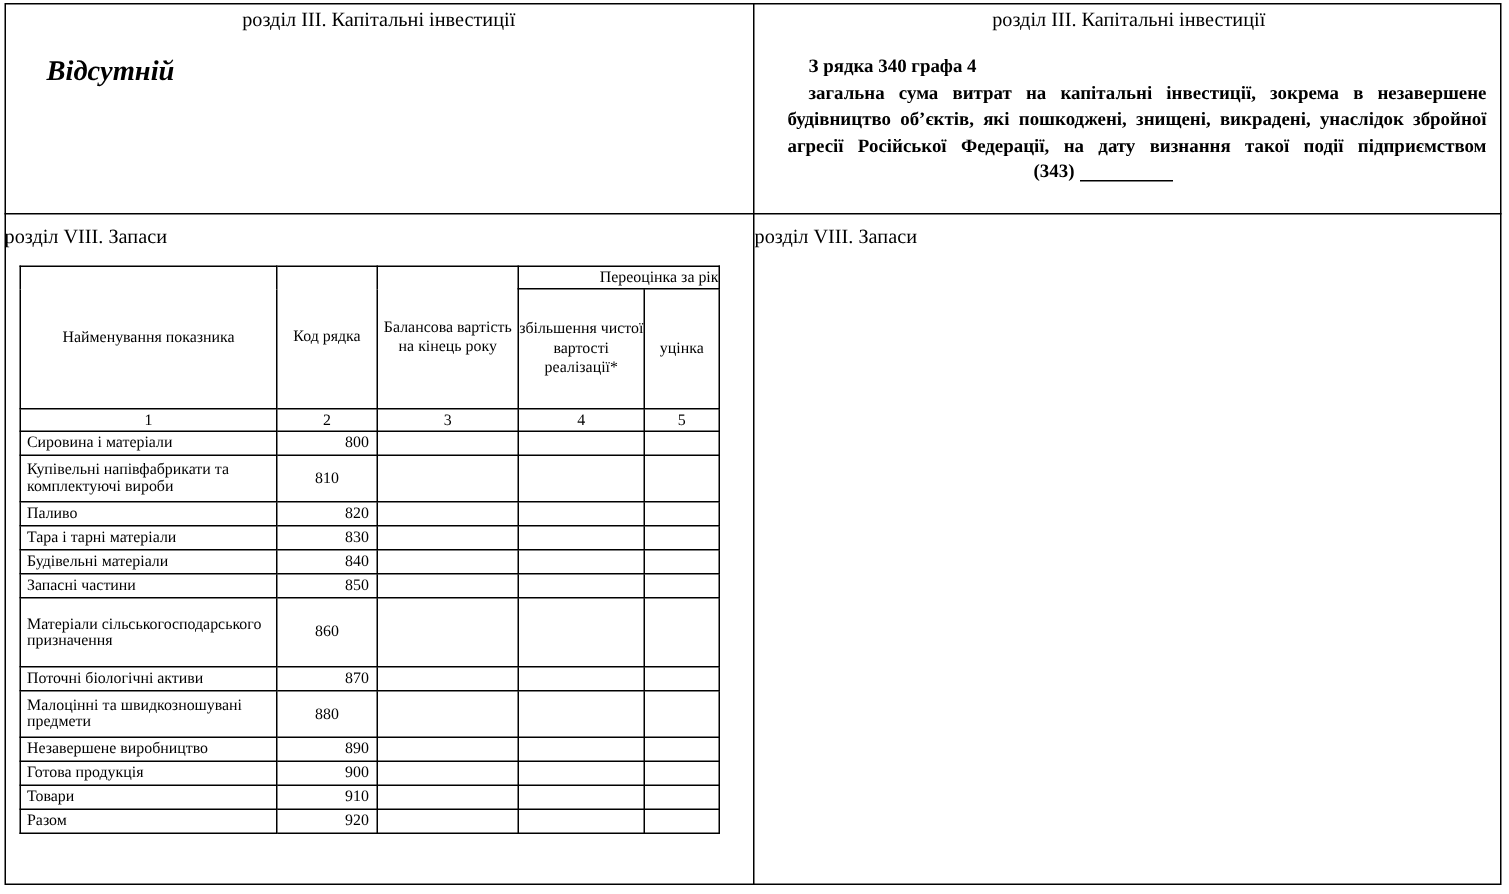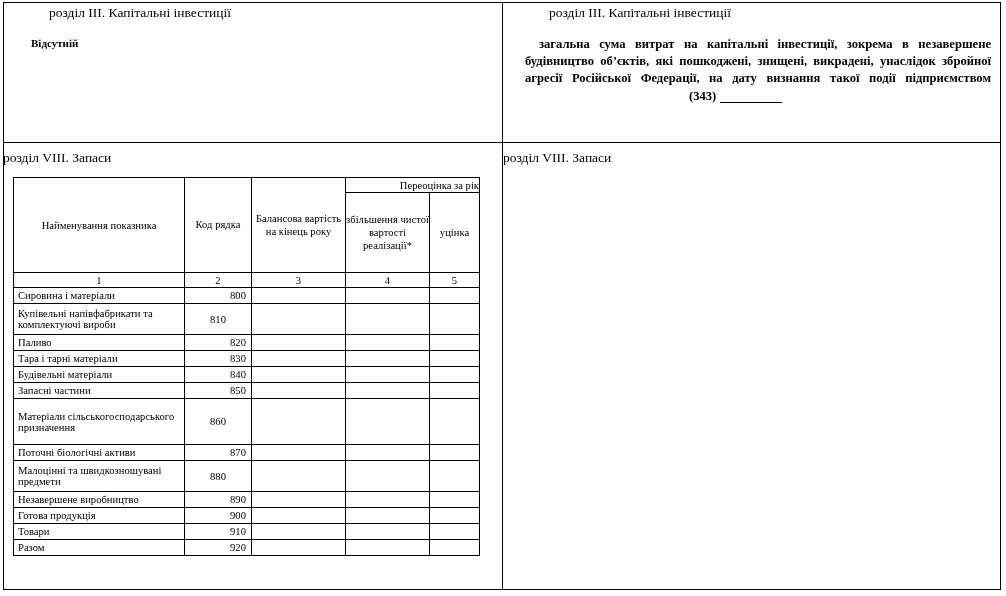--- a/index.html
+++ b/index.html
@@ -61,32 +61,32 @@
   }
   .panel.left  { left: 3px; }
   .panel.right { left: 503px; }
 
   
   .sec3-title {
     position: absolute;
     top: 5px;
     left: 0;
     width: 499px;
-    text-align: left;
+    text-align: center;
     font-size: 13.5px;
     line-height: 16px;
-    margin-left: 46px;
   }
 
   .absent-note {
     position: absolute;
     top: 37px;
     left: 28px;
-    font-size: 11px;
+    font-size: 19px;
     font-weight: bold;
+    font-style: italic;
   }
 
   .note340 {
     position: absolute;
     top: 36px;
     left: 22px;
     width: 466px;
     font-size: 12.6px;
     line-height: 17.2px;
     font-weight: bold;
@@ -331,20 +331,21 @@
           </tr>
         </tbody>
     </table>
   </div>
 
   <div class="panel right">
 
     <div class="sec3-title">розділ III. Капітальні інвестиції</div>
 
     <div class="note340">
+      <span class="hd">З рядка 340 графа 4</span>
       <span class="body">
         <span>загальна сума витрат на капітальні інвестиції, зокрема в незавершене будівництво об’єктів, які пошкоджені, знищені, викрадені, унаслідок збройної агресії Російської Федерації, на дату визнання такої події підприємством</span><span class="tail"><span class="code343">(343)</span><span class="blank-line"></span></span>
       </span>
     </div>
 
     <div class="sec8-title">розділ VIII. Запаси</div>
 
   </div>
 
 </div>

